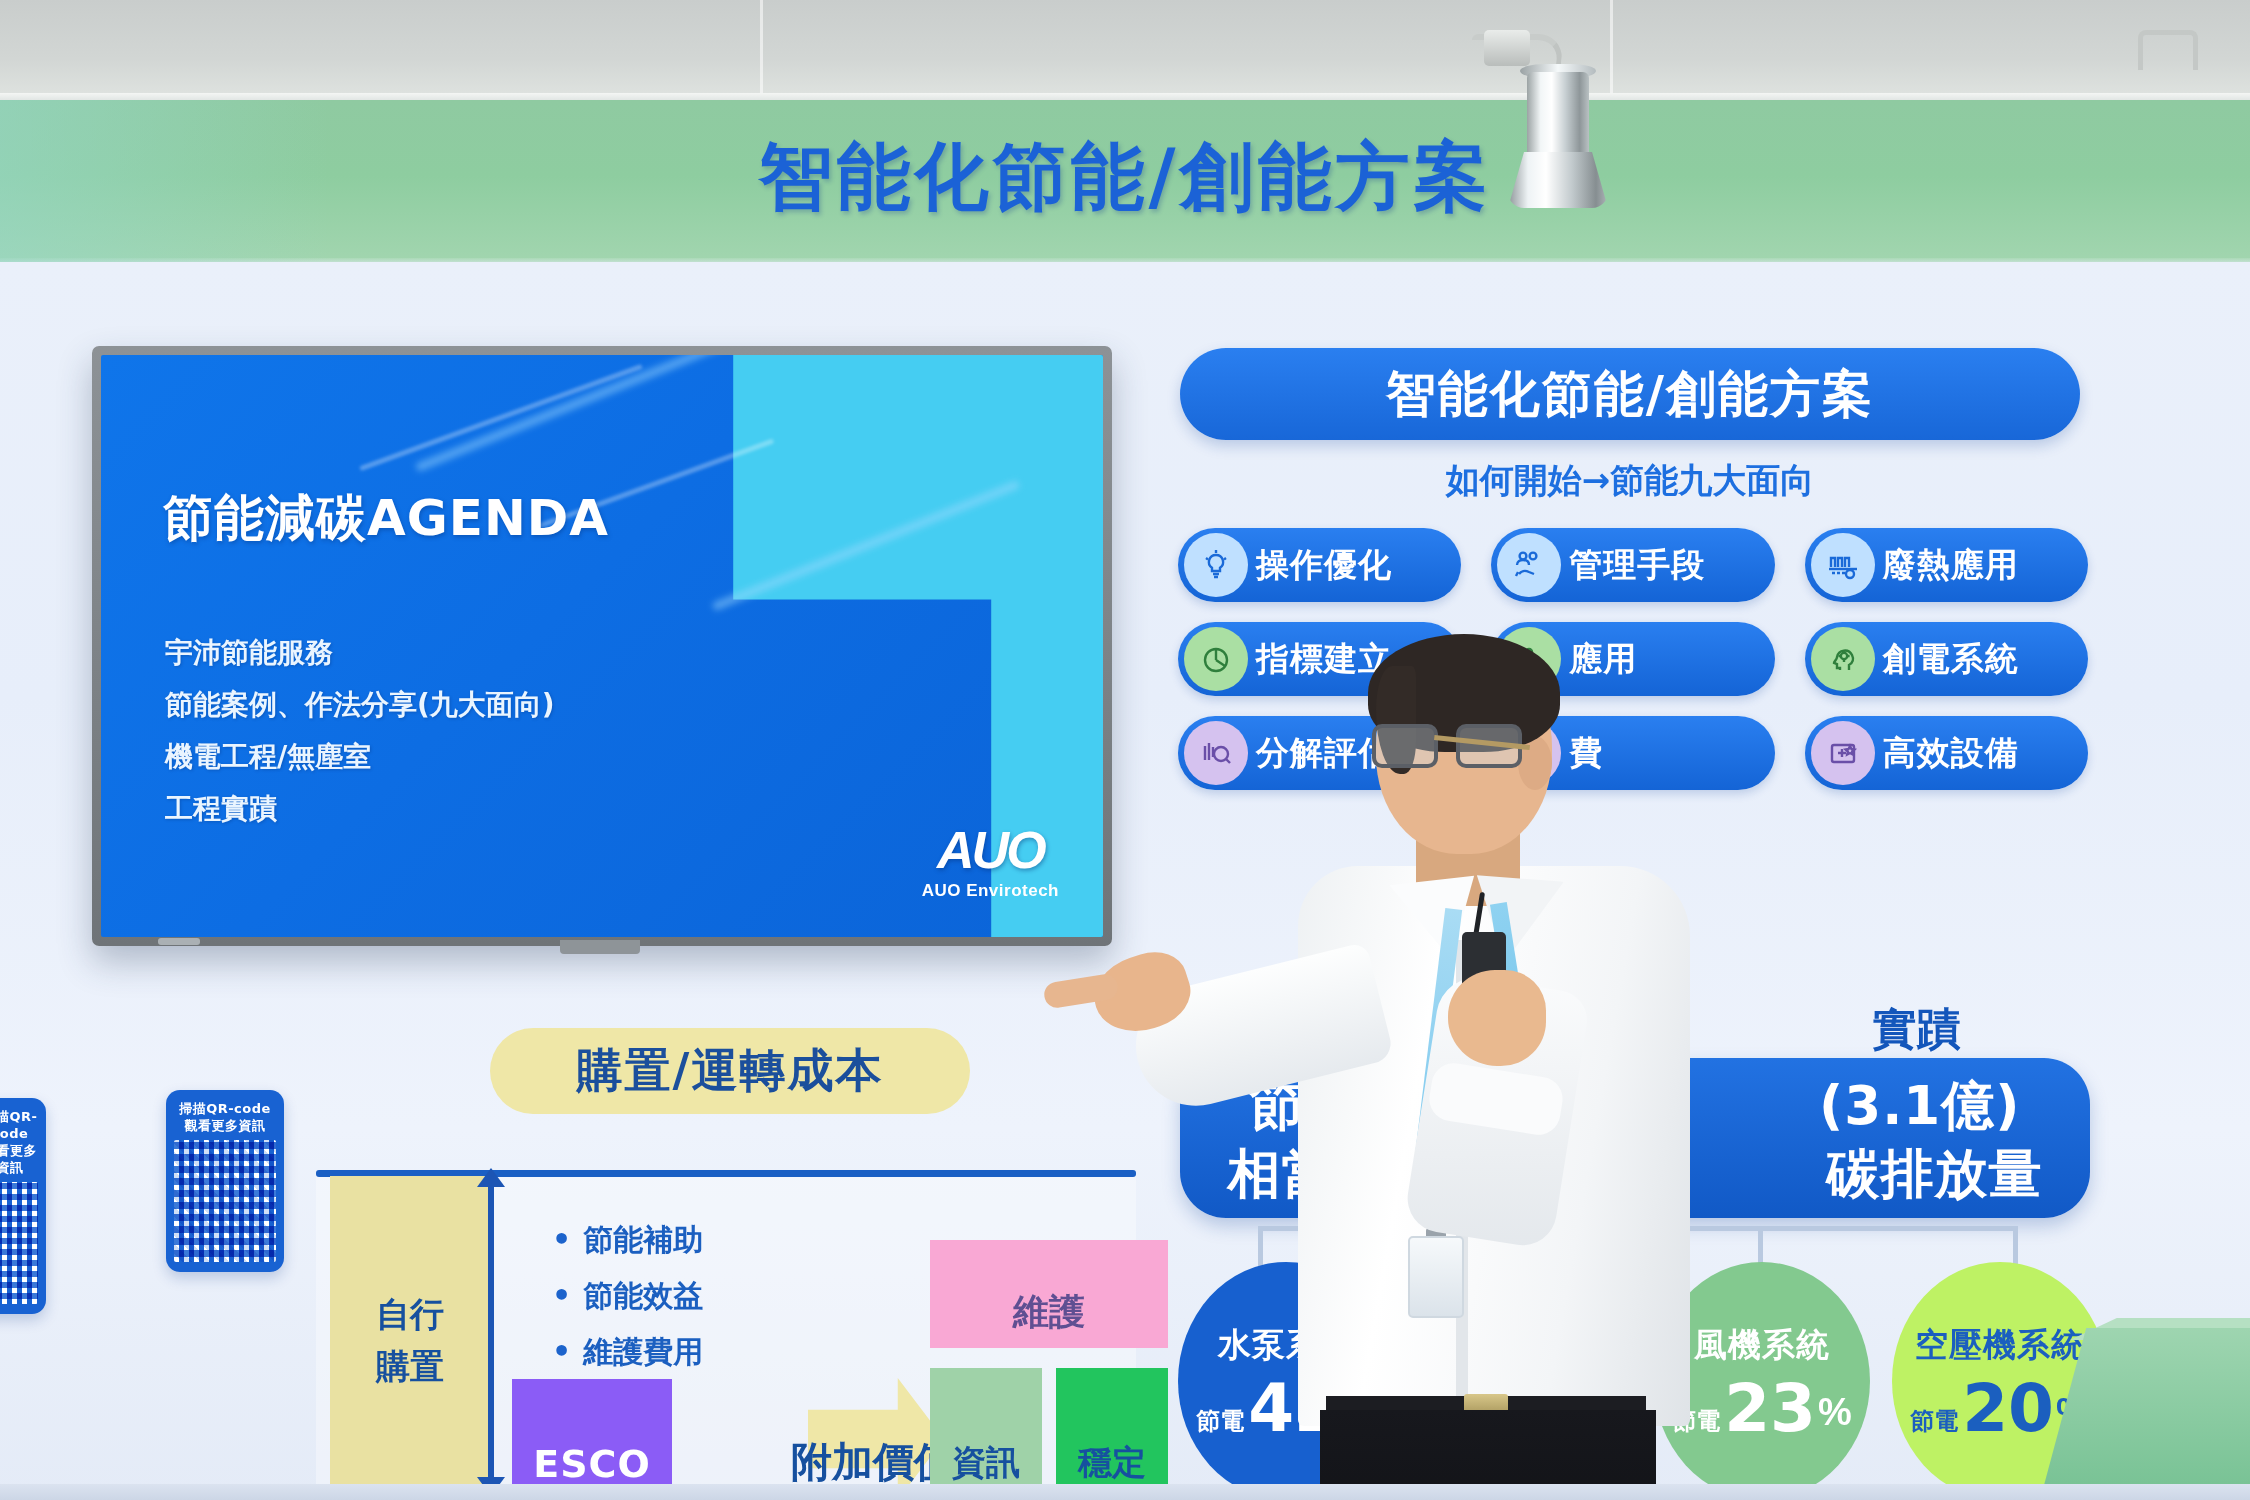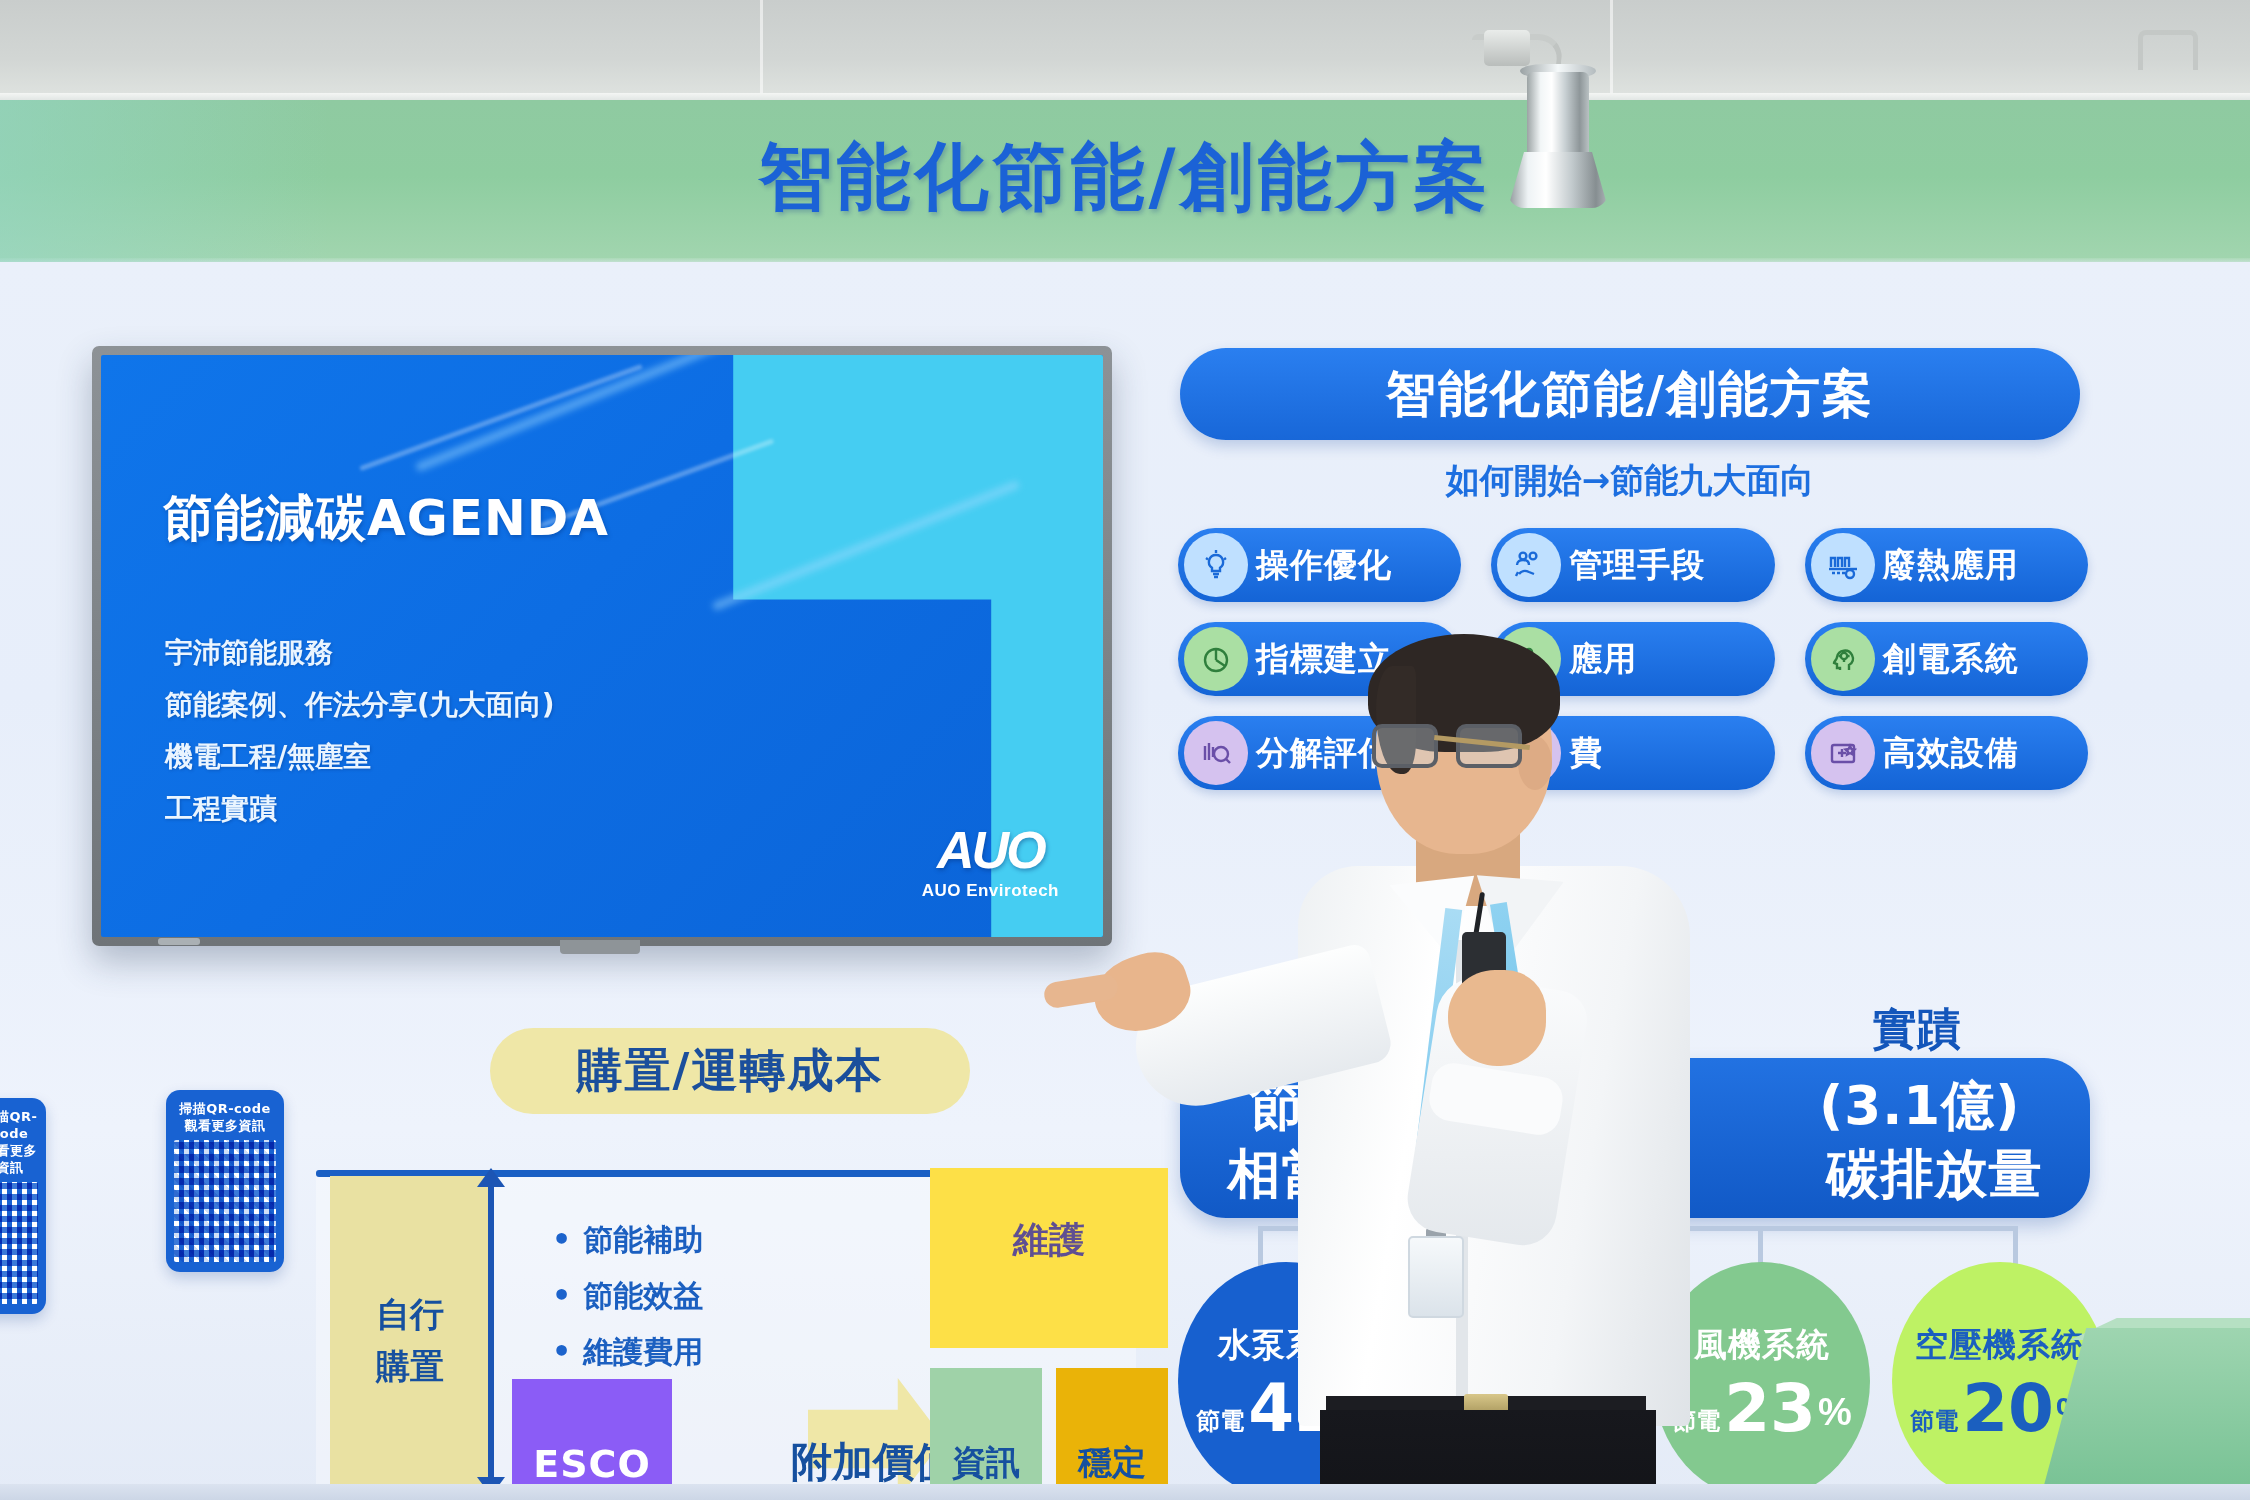--- a/index.html
+++ b/index.html
@@ -548,25 +548,25 @@
       <div class="cap" style="bottom:14px;font-size:38px;color:#ffffff;letter-spacing:1px">ESCO</div>
     </div>
 
     <div class="addval"></div>
     <div class="addval-lb">附加價值</div>
 
     <div class="bar" style="left:614px;width:112px;height:132px;background:#9fd2a8">
       <div class="cap" style="bottom:14px;font-size:34px;color:#16509f">資訊</div>
     </div>
 
-    <div class="bar" style="left:740px;width:112px;height:132px;background:#eab308">
+    <div class="bar" style="left:740px;width:112px;height:132px;background:#22c55e">
       <div class="cap" style="bottom:14px;font-size:34px;color:#16509f">穩定</div>
     </div>
 
-    <div class="bar" style="left:614px;bottom:152px;width:238px;height:180px;background:#fde047">
+    <div class="bar" style="left:614px;bottom:152px;width:238px;height:108px;background:#f9a8d4">
       <div class="cap" style="top:48px;font-size:36px;color:#5f4f92">維護</div>
     </div>
   </div>
 
   <div class="qr" style="left:-26px;top:1098px;width:72px;">
     <div class="t">掃描QR-code</div>
     <div class="t">觀看更多資訊</div>
     <div class="code" style="background-image:
         repeating-linear-gradient(90deg,#fff 0 5px,#1862d2 5px 10px),
         repeating-linear-gradient(0deg,#fff 0 5px,rgba(24,98,210,.85) 5px 11px);

